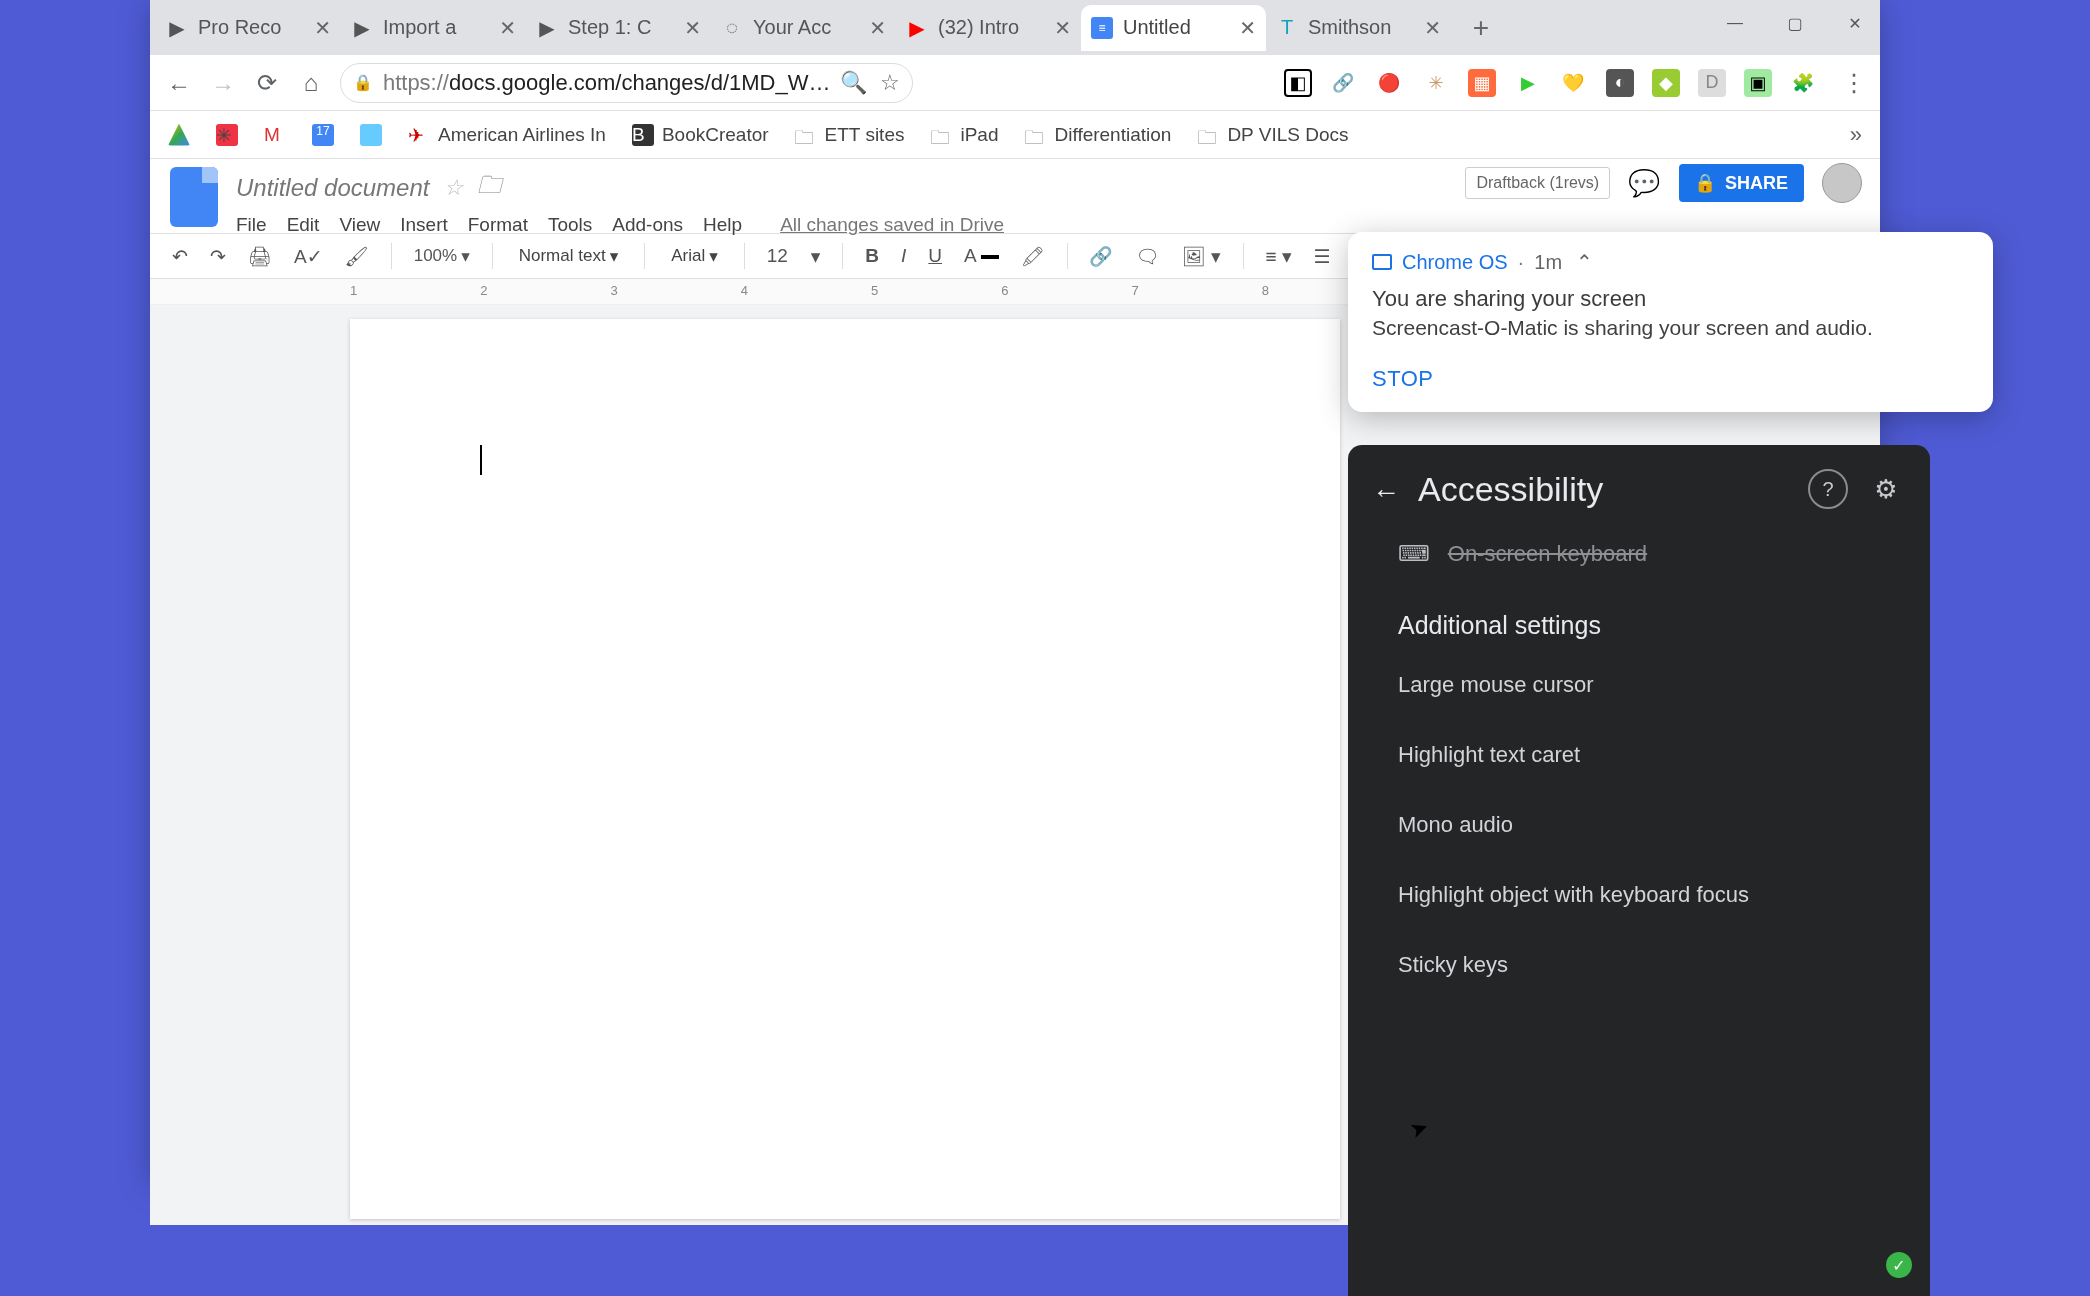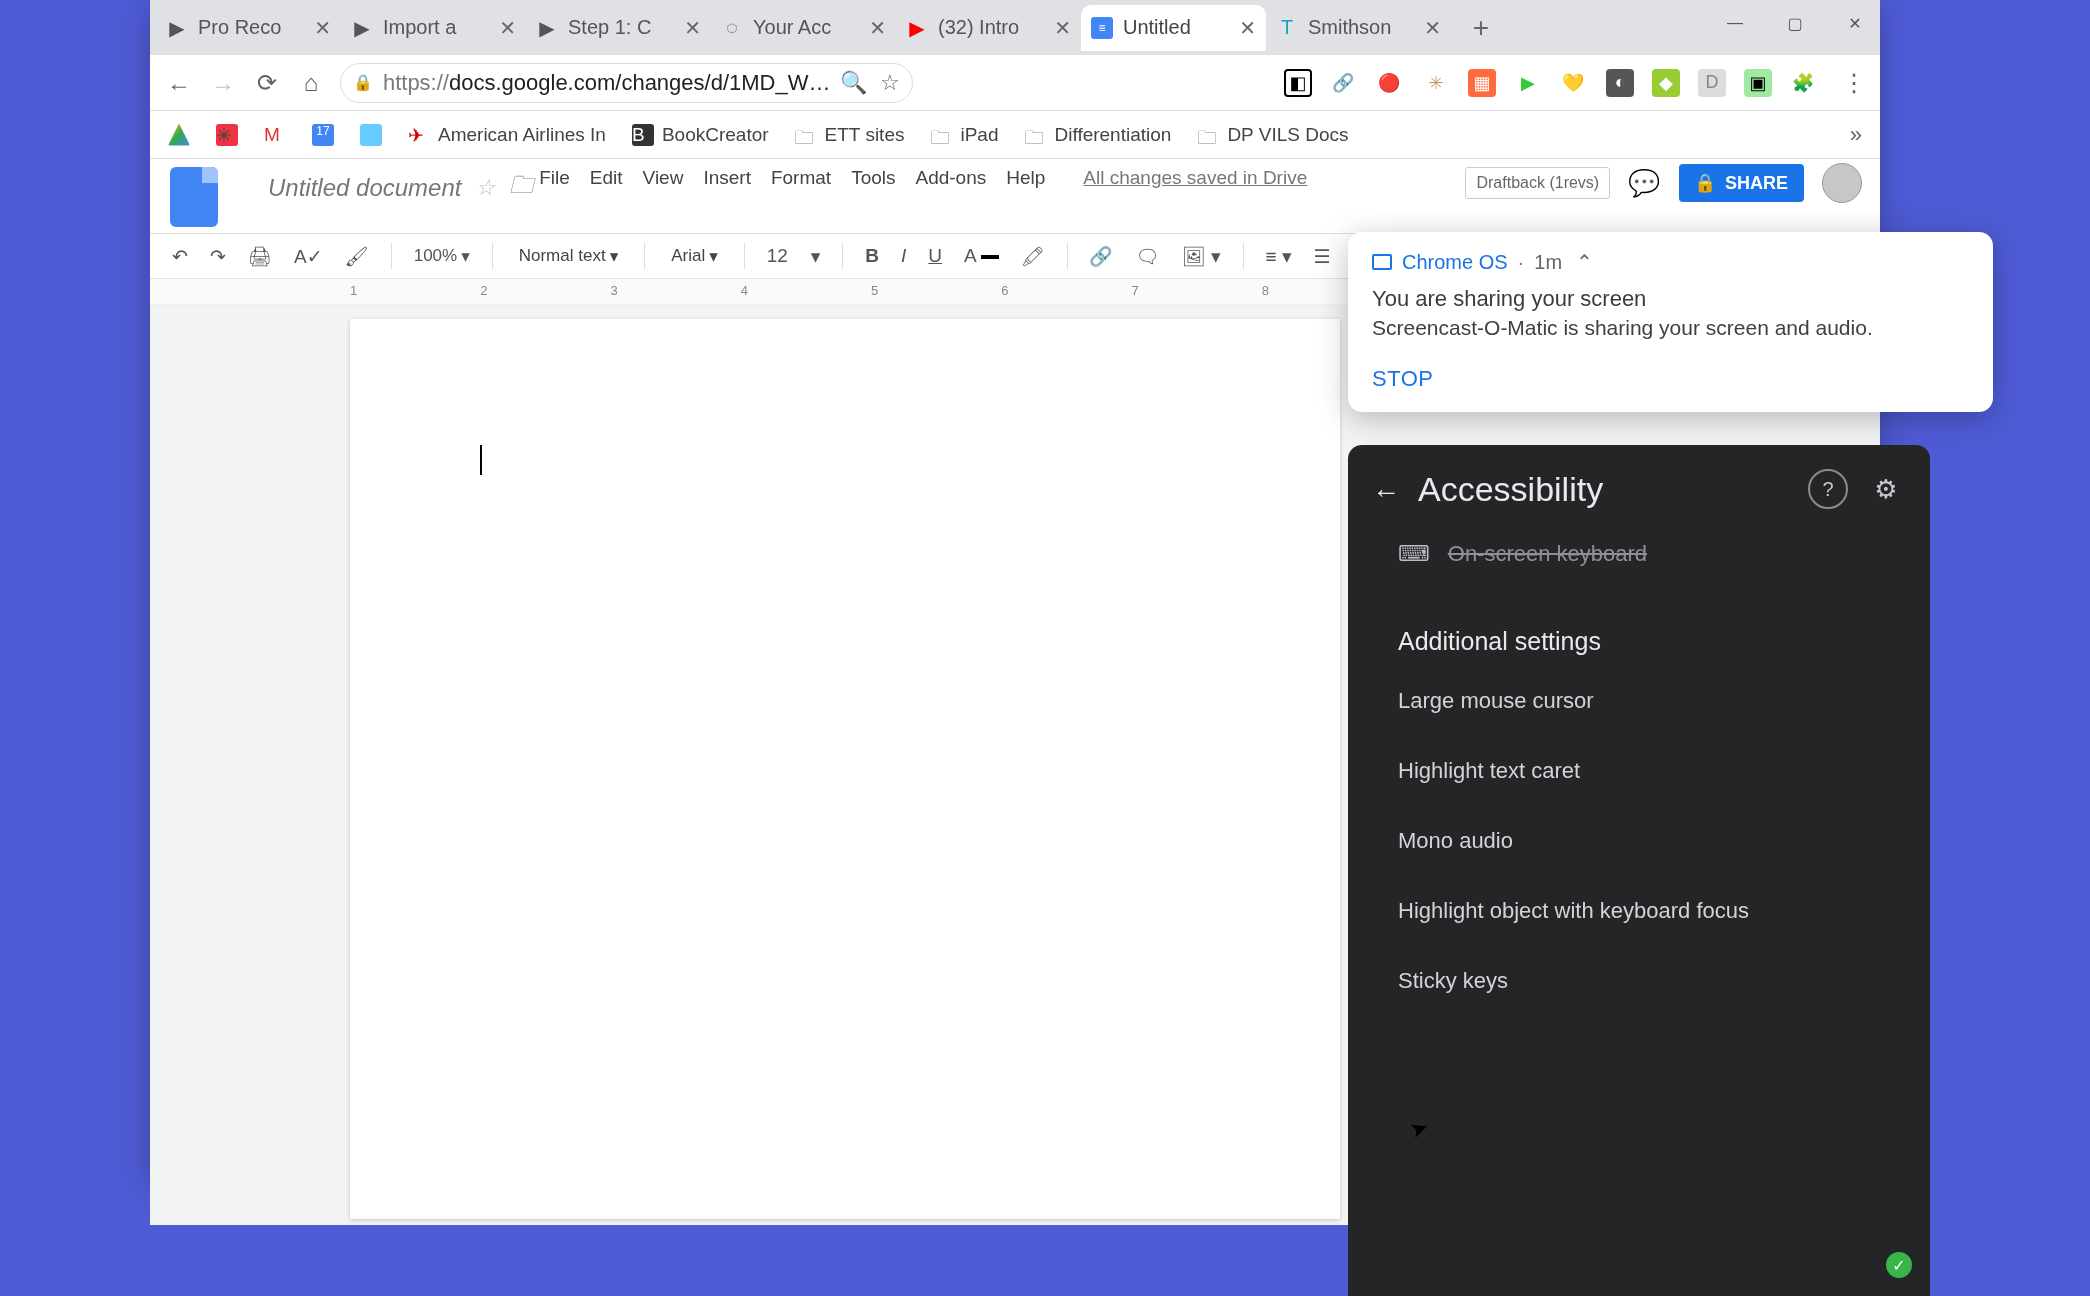--- a/index.html
+++ b/index.html
@@ -33,21 +33,21 @@
 
 .bookmarks { height:48px; display:flex; align-items:center; gap:26px; padding:0 18px; border-bottom:1px solid #e0e0e0; font-size:19px; color:#444; }
 .bm { display:flex; align-items:center; gap:8px; }
 .bm .ic { width:22px; height:22px; border-radius:3px; }
 .bm-overflow { margin-left:auto; color:#666; font-size:22px; }
 
 
 .docs-header { padding:8px 20px 0 20px; display:flex; align-items:flex-start; gap:18px; position:relative; height:74px; }
 .docs-logo { width:48px; height:60px; background:#4285f4; border-radius:6px; position:relative; display:flex; align-items:center; justify-content:center; }
 .docs-logo::after { content:""; position:absolute; right:0; top:0; width:16px; height:16px; background:#a1c4fa; border-radius:0 6px 0 0; }
-.title-area { display:flex; gap:6px;margin-left:32px; }
+.title-area { display:flex; flex-direction:column; gap:6px; }
 .doc-title-row { display:flex; align-items:center; gap:14px; color:#777; font-size:24px; font-style:italic; }
 .star { color:#bbb; font-size:22px; }
 .folder { color:#888; }
 .menu-row { display:flex; gap:20px; font-size:19px; color:#444; }
 .menu-item { cursor:pointer; }
 .save-status { color:#777; margin-left:18px; text-decoration:underline; }
 .header-right { position:absolute; right:18px; top:4px; display:flex; align-items:center; gap:18px; }
 .draftback { border:1px solid #ccc; padding:6px 10px; font-size:16px; color:#666; border-radius:3px; }
 .comments-btn { font-size:26px; color:#666; }
 .share-btn { background:#1a73e8; color:#fff; padding:8px 16px; border-radius:4px; font-size:18px; font-weight:600; display:flex; gap:8px; align-items:center; }
@@ -80,21 +80,21 @@
 .notif-stop { color:#1a73e8; font-size:22px; font-weight:500; margin-top:26px; letter-spacing:.5px; }
 
 
 .a11y-panel { position:absolute; left:1348px; top:445px; width:582px; bottom:0; background:#242527; color:#e8eaed; border-radius:14px 14px 0 0; overflow:hidden; }
 .a11y-head { display:flex; align-items:center; gap:18px; padding:24px 24px; }
 .a11y-head h1 { font-size:34px; font-weight:500; }
 .a11y-head .spacer { flex:1; }
 .a11y-head .circ { width:40px; height:40px; border:2px solid #8a8c8f; border-radius:50%; display:flex; align-items:center; justify-content:center; color:#c7c9cc; font-size:20px; }
 .a11y-body { padding:0 50px; }
 .a11y-top-item { color:#bcbec2; font-size:22px; padding:8px 0 26px 0; display:flex; gap:18px; align-items:center; }
-.a11y-section { font-size:25px; font-weight:500; margin:34px 0 10px 0; color:#e8eaed; }
+.a11y-section { font-size:25px; font-weight:500; margin:18px 0 10px 0; color:#e8eaed; }
 .a11y-item { font-size:22px; color:#d2d4d7; padding:22px 0; }
 .green-dot { position:absolute; right:18px; bottom:18px; width:26px; height:26px; border-radius:50%; background:#3ab54a; display:flex; align-items:center; justify-content:center; color:#fff; font-size:16px; }
 .cursor-arrow { position:absolute; left:1410px; top:1116px; color:#000; font-size:22px; transform:rotate(-20deg); }
 </style>
 </head>
 <body>
 
 <div class="browser-window">
 
   <div class="tab-strip">

